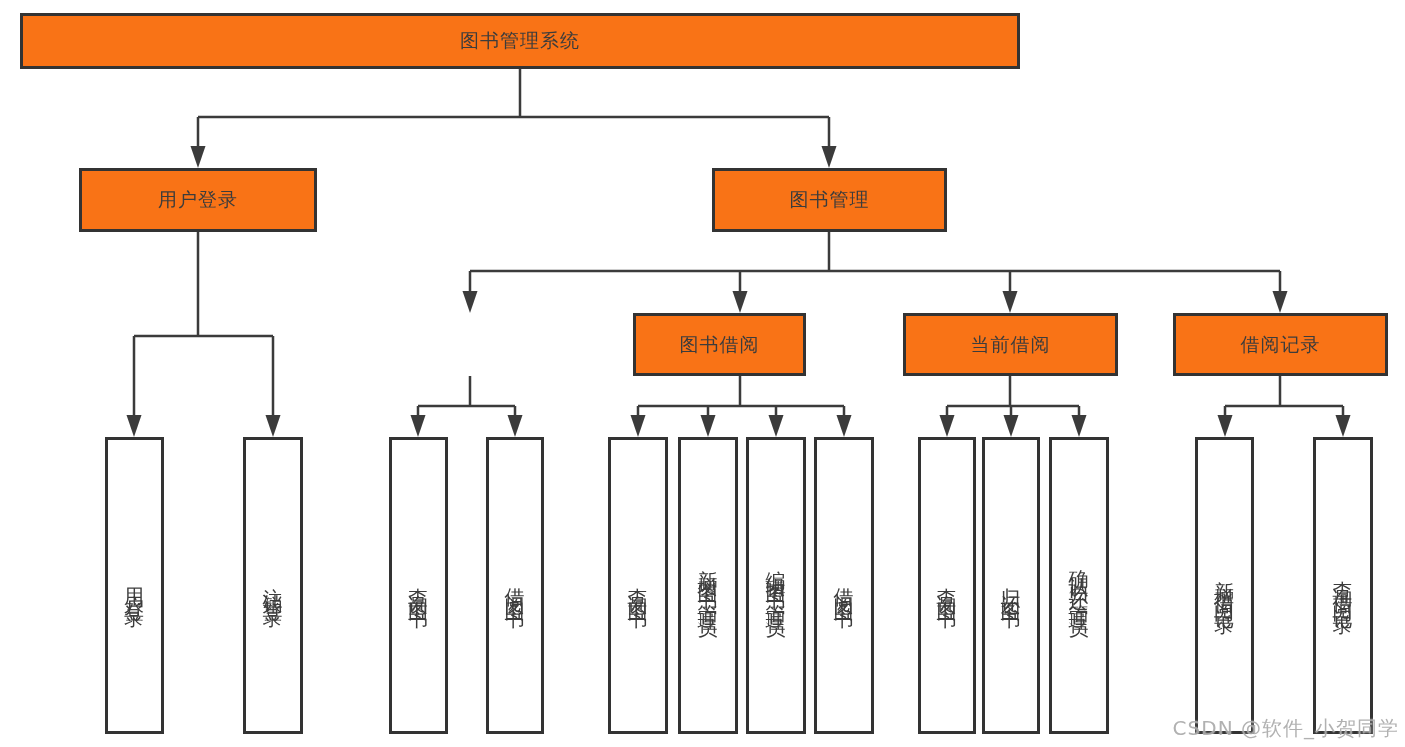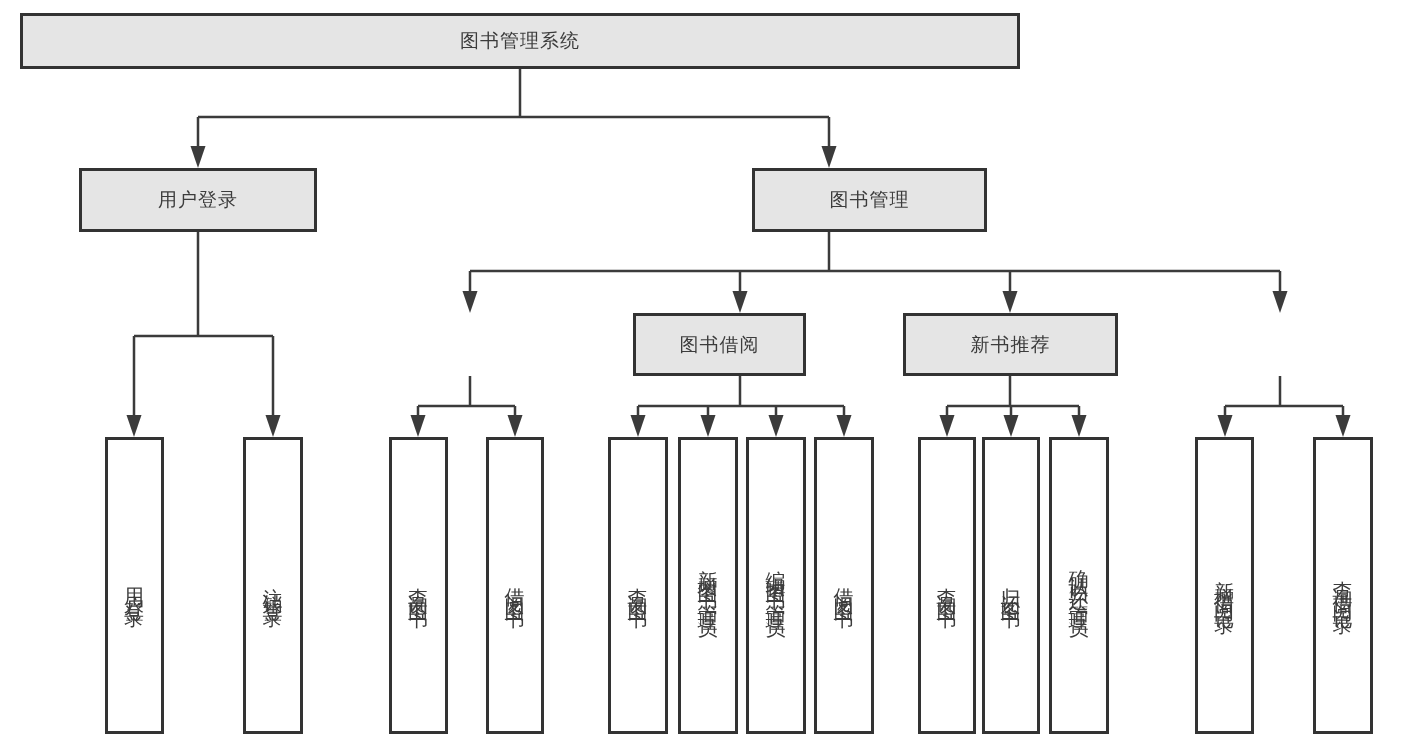--- a/index.html
+++ b/index.html
@@ -14,21 +14,21 @@
     position:relative;
     width:1405px;height:747px;
     background:var(--bg);
     font-family:"DejaVu Sans","Liberation Sans",sans-serif;
     overflow:hidden;
   }
   .hbox{
     position:absolute;
     box-sizing:border-box;
     border:3px solid var(--border);
-    background:#e5e5e5;
+    background:#f97316;
     display:flex;align-items:center;justify-content:center;
     font-size:19px;color:var(--text);
     letter-spacing:1px;
     z-index:2;
   }
   .vbox{
     position:absolute;
     box-sizing:border-box;
     border:3px solid var(--border);
     background:#fff;
@@ -105,37 +105,39 @@
     <g>
       <path d="M1280 376 V406 M1225 406 H1343 M1225 406 V419 M1343 406 V419"></path>
       <polygon points="1217.5,415 1232.5,415 1225,437"></polygon>
       <polygon points="1335.5,415 1350.5,415 1343,437"></polygon>
     </g>
   </svg>
 
   <div class="hbox" style="left:20px;top:13px;width:1000px;height:56px;">图书管理系统</div>
 
   <div class="hbox" style="left:79px;top:168px;width:238px;height:64px;">用户登录</div>
-  <div class="hbox" style="left:712px;top:168px;width:235px;height:64px;margin-left:40px;">图书管理</div>
+  <div class="hbox" style="left:712px;top:168px;width:235px;height:64px;">图书管理</div>
 
   <div class="hbox" style="left:633px;top:313px;width:173px;height:63px;">图书借阅</div>
-  <div class="hbox" style="left:903px;top:313px;width:215px;height:63px;">新书推荐</div>
+  <div class="hbox" style="left:903px;top:313px;width:215px;height:63px;">当前借阅</div>
+  <div class="hbox" style="left:1173px;top:313px;width:215px;height:63px;">借阅记录</div>
 
   <div class="vbox" style="left:105px;top:437px;width:59px;height:297px;">用户登录</div>
   <div class="vbox" style="left:243px;top:437px;width:60px;height:297px;">注销登录</div>
 
   <div class="vbox" style="left:389px;top:437px;width:59px;height:297px;">查询图书</div>
   <div class="vbox" style="left:486px;top:437px;width:58px;height:297px;">借阅图书</div>
 
   <div class="vbox" style="left:608px;top:437px;width:60px;height:297px;">查询图书</div>
   <div class="vbox" style="left:678px;top:437px;width:60px;height:297px;">新增图书（管理员）</div>
   <div class="vbox" style="left:746px;top:437px;width:60px;height:297px;">编辑图书（管理员）</div>
   <div class="vbox" style="left:814px;top:437px;width:60px;height:297px;">借阅图书</div>
 
   <div class="vbox" style="left:918px;top:437px;width:58px;height:297px;">查询图书</div>
   <div class="vbox" style="left:982px;top:437px;width:58px;height:297px;">归还图书</div>
   <div class="vbox" style="left:1049px;top:437px;width:60px;height:297px;">确认归还（管理员）</div>
 
   <div class="vbox" style="left:1195px;top:437px;width:59px;height:297px;">新增借阅记录</div>
   <div class="vbox" style="left:1313px;top:437px;width:60px;height:297px;">查询借阅记录</div>
 
+  <div class="watermark">CSDN @软件_小贺同学</div>
 
 </div>
 
 </body></html>

